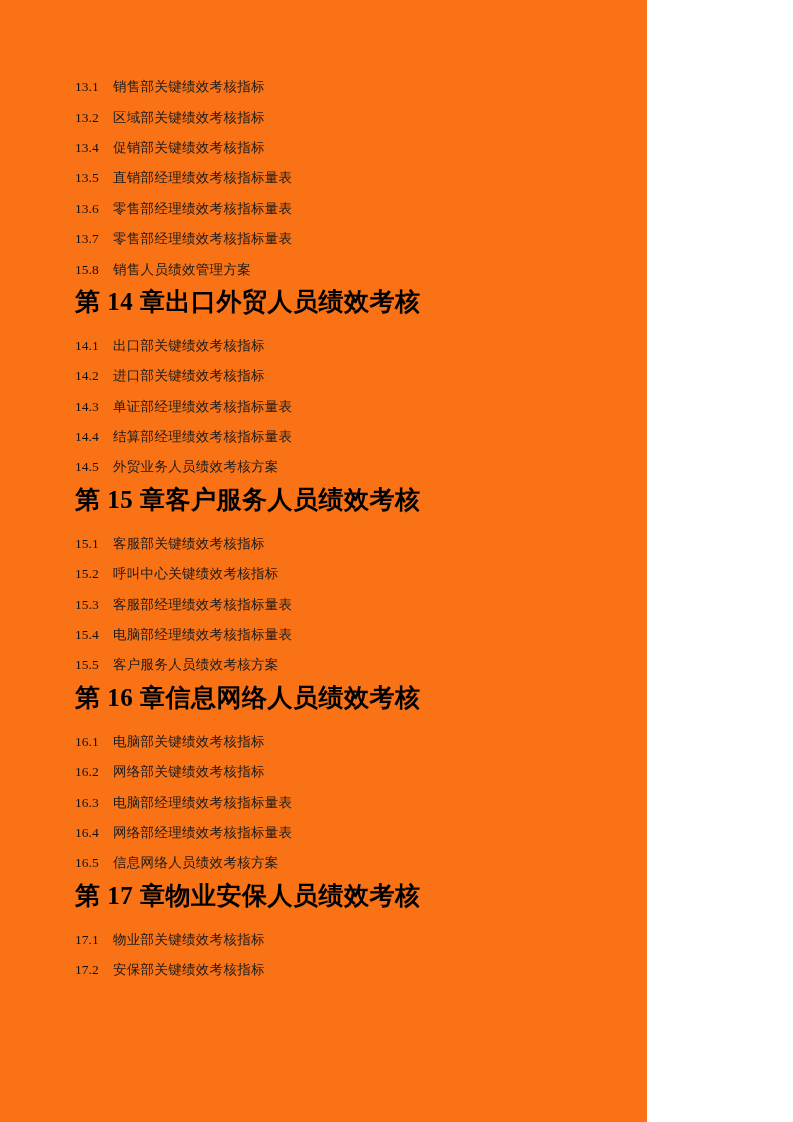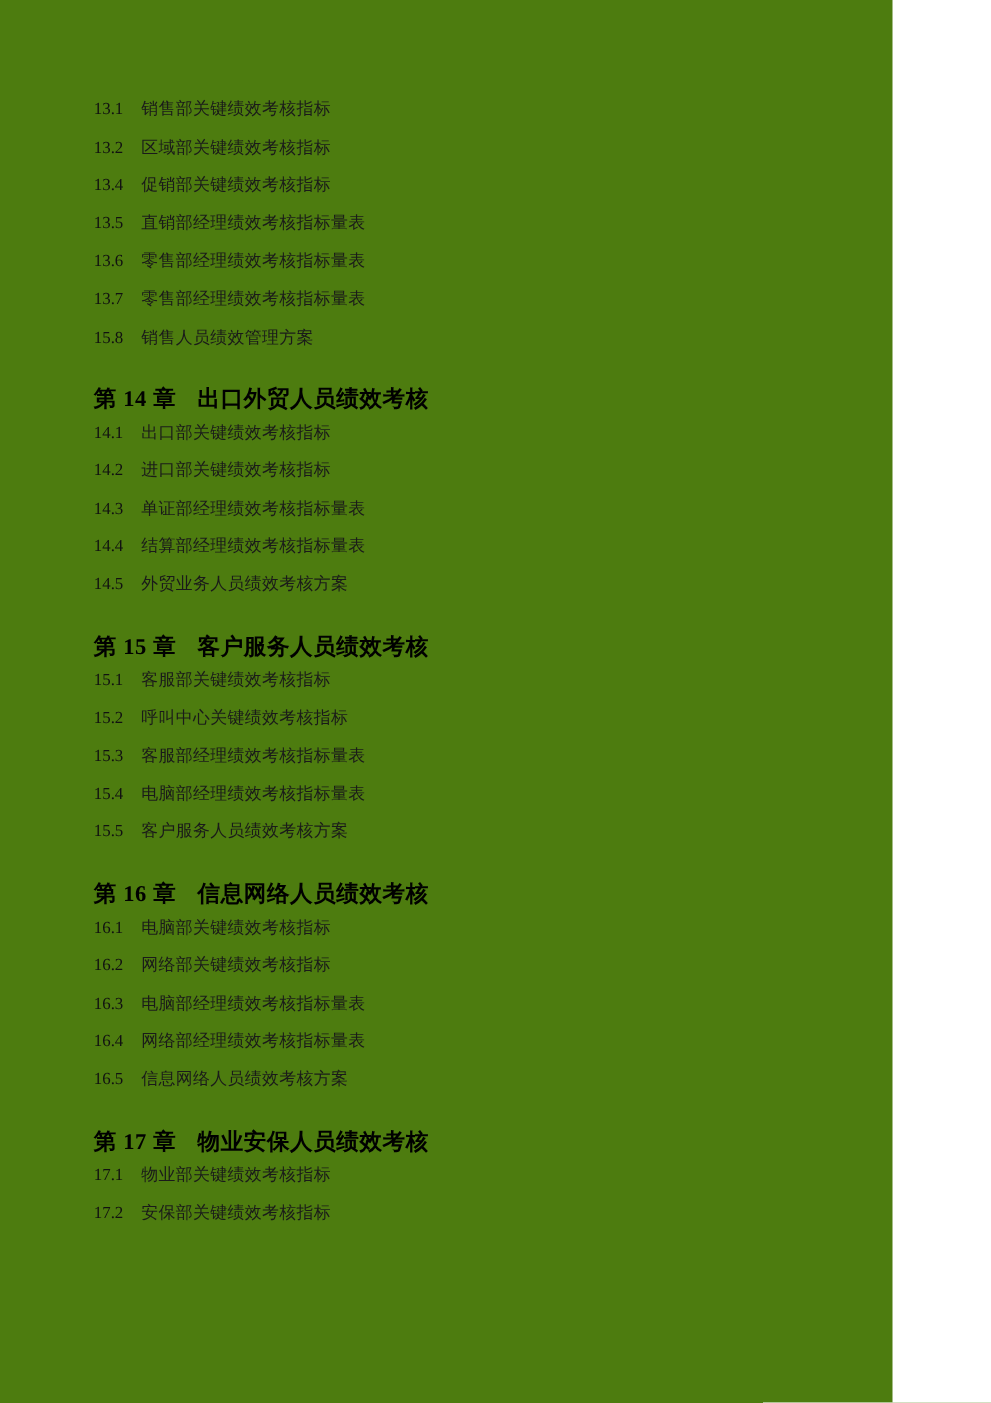--- a/index.html
+++ b/index.html
@@ -2,23 +2,23 @@
 <html><head>
 <meta charset="utf-8">
 <style>
   html, body {
     margin: 0;
     padding: 0;
     background: #ffffff;
   }
   .page {
     position: relative;
-    width: 714px;
+    width: 647px;
     height: 1122px;
-    background: #4d7c0f;
+    background: #f97316;
     overflow: hidden;
     color: #000000;
     font-family: "Liberation Serif", "DejaVu Serif", serif;
   }
   .content {
     padding: 72px 40px 0 75px;
   }
   .toc-section {
     margin: 0;
     padding: 0;
@@ -36,23 +36,23 @@
     letter-spacing: 0;
     color: #111111;
   }
   .toc-item .title {
     flex: 0 1 auto;
     white-space: nowrap;
   }
   .chapter-heading {
     height: 46px;
     display: flex;
-    align-items: flex-end;
+    align-items: flex-start;
     margin: 0;
-    font-size: 18px;
+    font-size: 25px;
     font-weight: bold;
     letter-spacing: 0.5px;
     color: #000000;
   }
   .chapter-heading .chapter-label {
     flex: 0 0 83px;
     white-space: nowrap;
   }
   .chapter-heading .chapter-title {
     flex: 0 1 auto;

